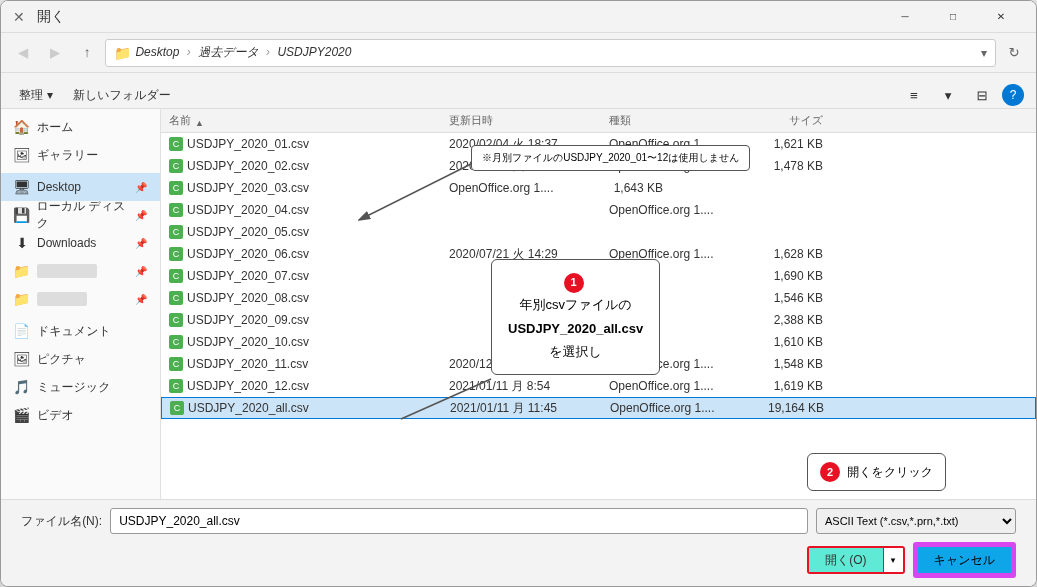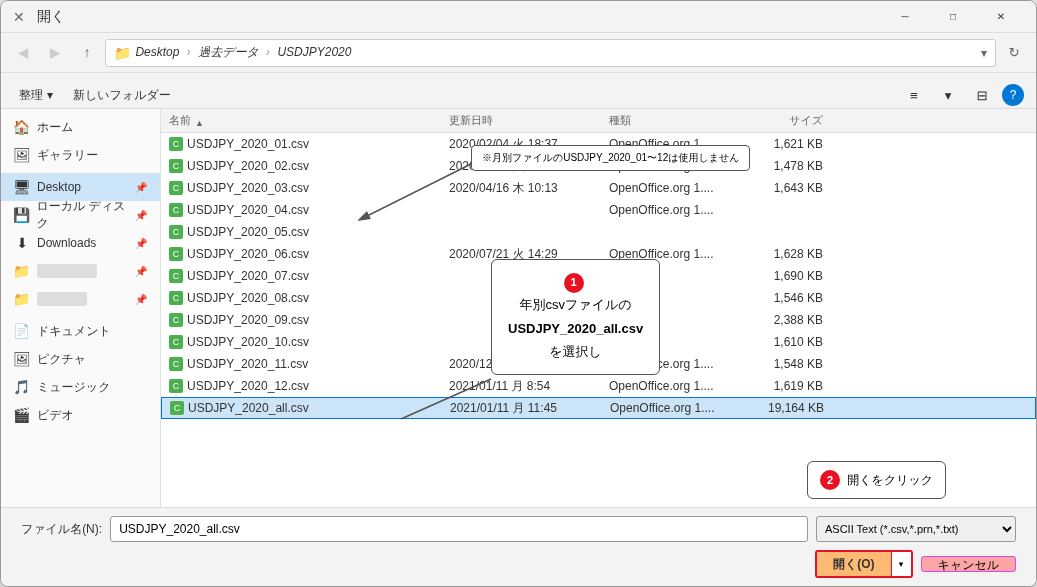--- a/index.html
+++ b/index.html
@@ -314,43 +314,42 @@
     .open-btn-group {
       display: flex;
       height: 28px;
       border: 2px solid #e81123;
       border-radius: 3px;
       overflow: hidden;
     }
     .open-btn-main {
       height: 100%;
       padding: 0 16px;
-      background: #fdba74;
-      border: none;
-      cursor: pointer;
-      font-size: 12px;
-      color: #333;
-      font-weight: bold;
+      background: #5eead4;
+      border: none;
+      cursor: pointer;
+      font-size: 12px;
+      color: #333;
     }
     .open-btn-dropdown {
       width: 20px;
       background: white;
       border: none;
       border-left: 1px solid #e81123;
       cursor: pointer;
       display: flex;
       align-items: center;
       justify-content: center;
       font-size: 9px;
     }
     .cancel-btn {
-      height: 16px;
+      height: 36px;
       padding: 0 16px;
-      background: #fca5a5;
-      border: 1px solid #d946ef;
+      background: #0ea5e9;
+      border: 5px solid #d946ef;
       border-radius: 3px;
       cursor: pointer;
       font-size: 12px;
     }
     .circle-badge {
       display: inline-flex;
       align-items: center;
       justify-content: center;
       width: 20px;
       height: 20px;
@@ -507,21 +506,20 @@
     </div>
     <div class="file-col-date">2020/03/10 火 22:18</div>
     <div class="file-col-type">OpenOffice.org 1....</div>
     <div class="file-col-size">1,478 KB</div>
   </div>
           <div class="file-row">
     <div class="file-col-name">
       <span class="file-icon-green">C</span>
       <span>USDJPY_2020_03.csv</span>
     </div>
-    <div class="file-col-date">2020/04/16 木 10:13</div>
     <div class="file-col-type">OpenOffice.org 1....</div>
     <div class="file-col-size">1,643 KB</div>
   </div>
           <div class="file-row">
     <div class="file-col-name">
       <span class="file-icon-green">C</span>
       <span>USDJPY_2020_04.csv</span>
     </div>
     <div class="file-col-date"></div>
     <div class="file-col-type">OpenOffice.org 1....</div>

